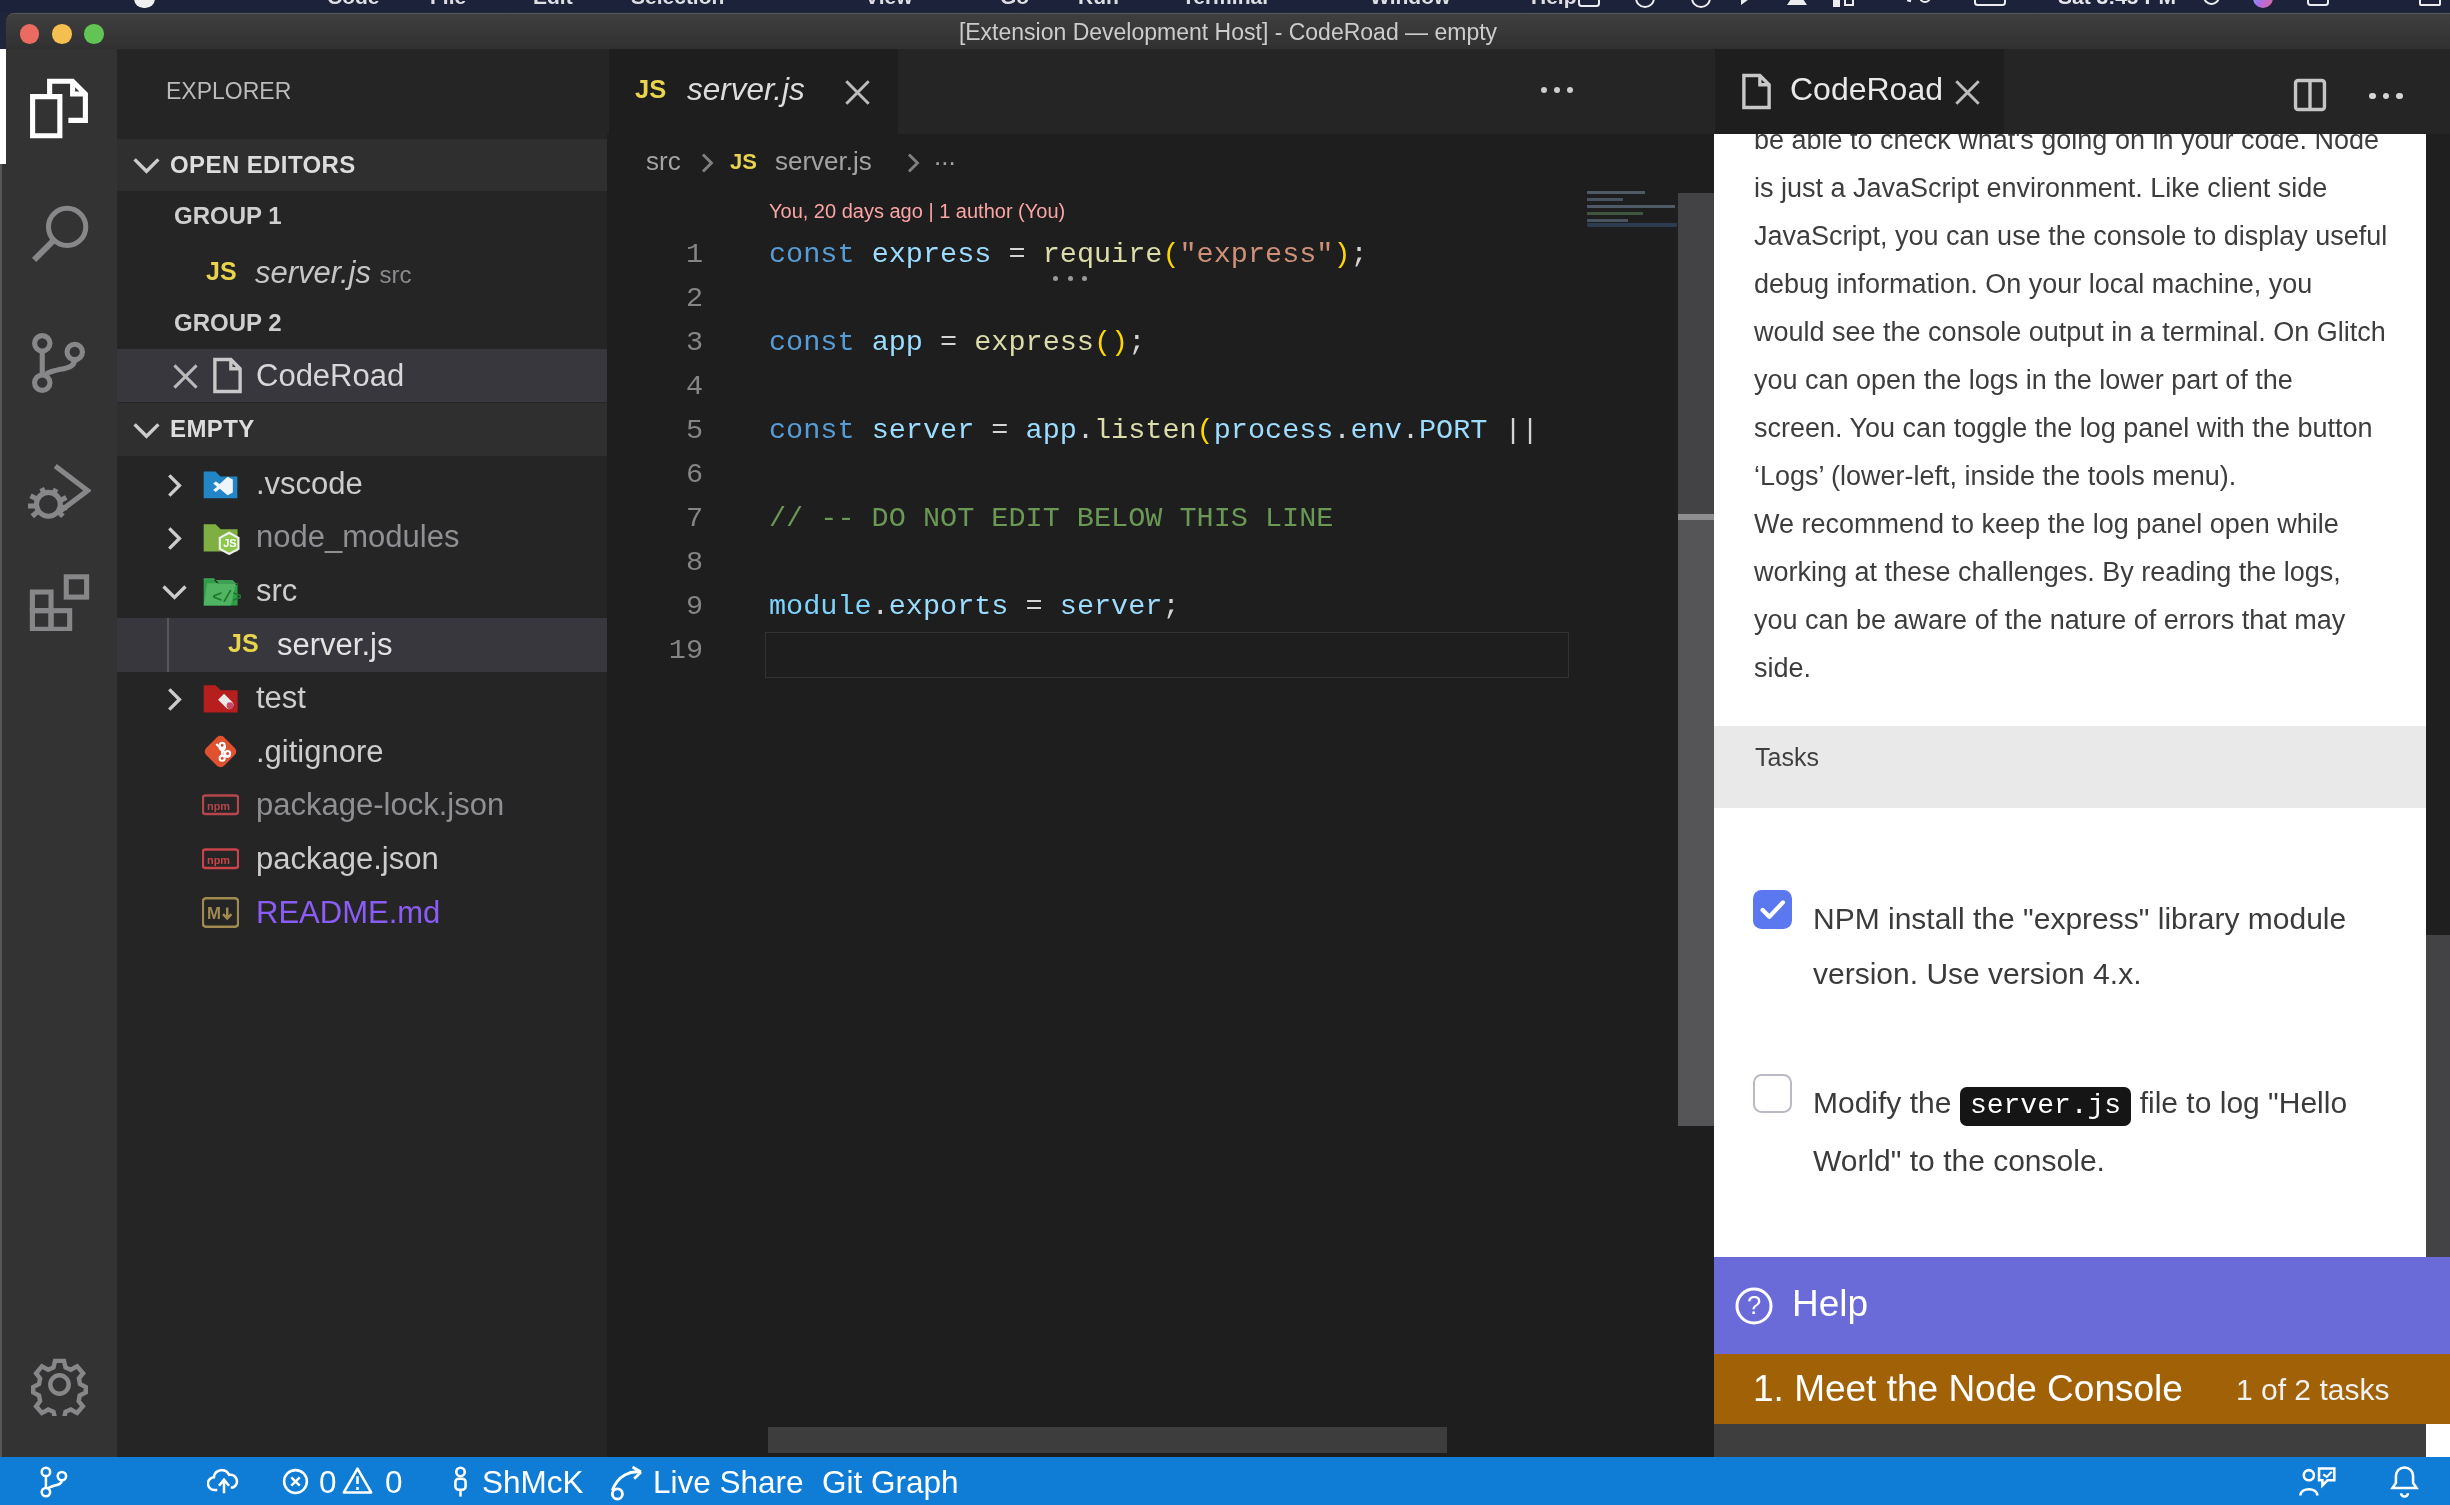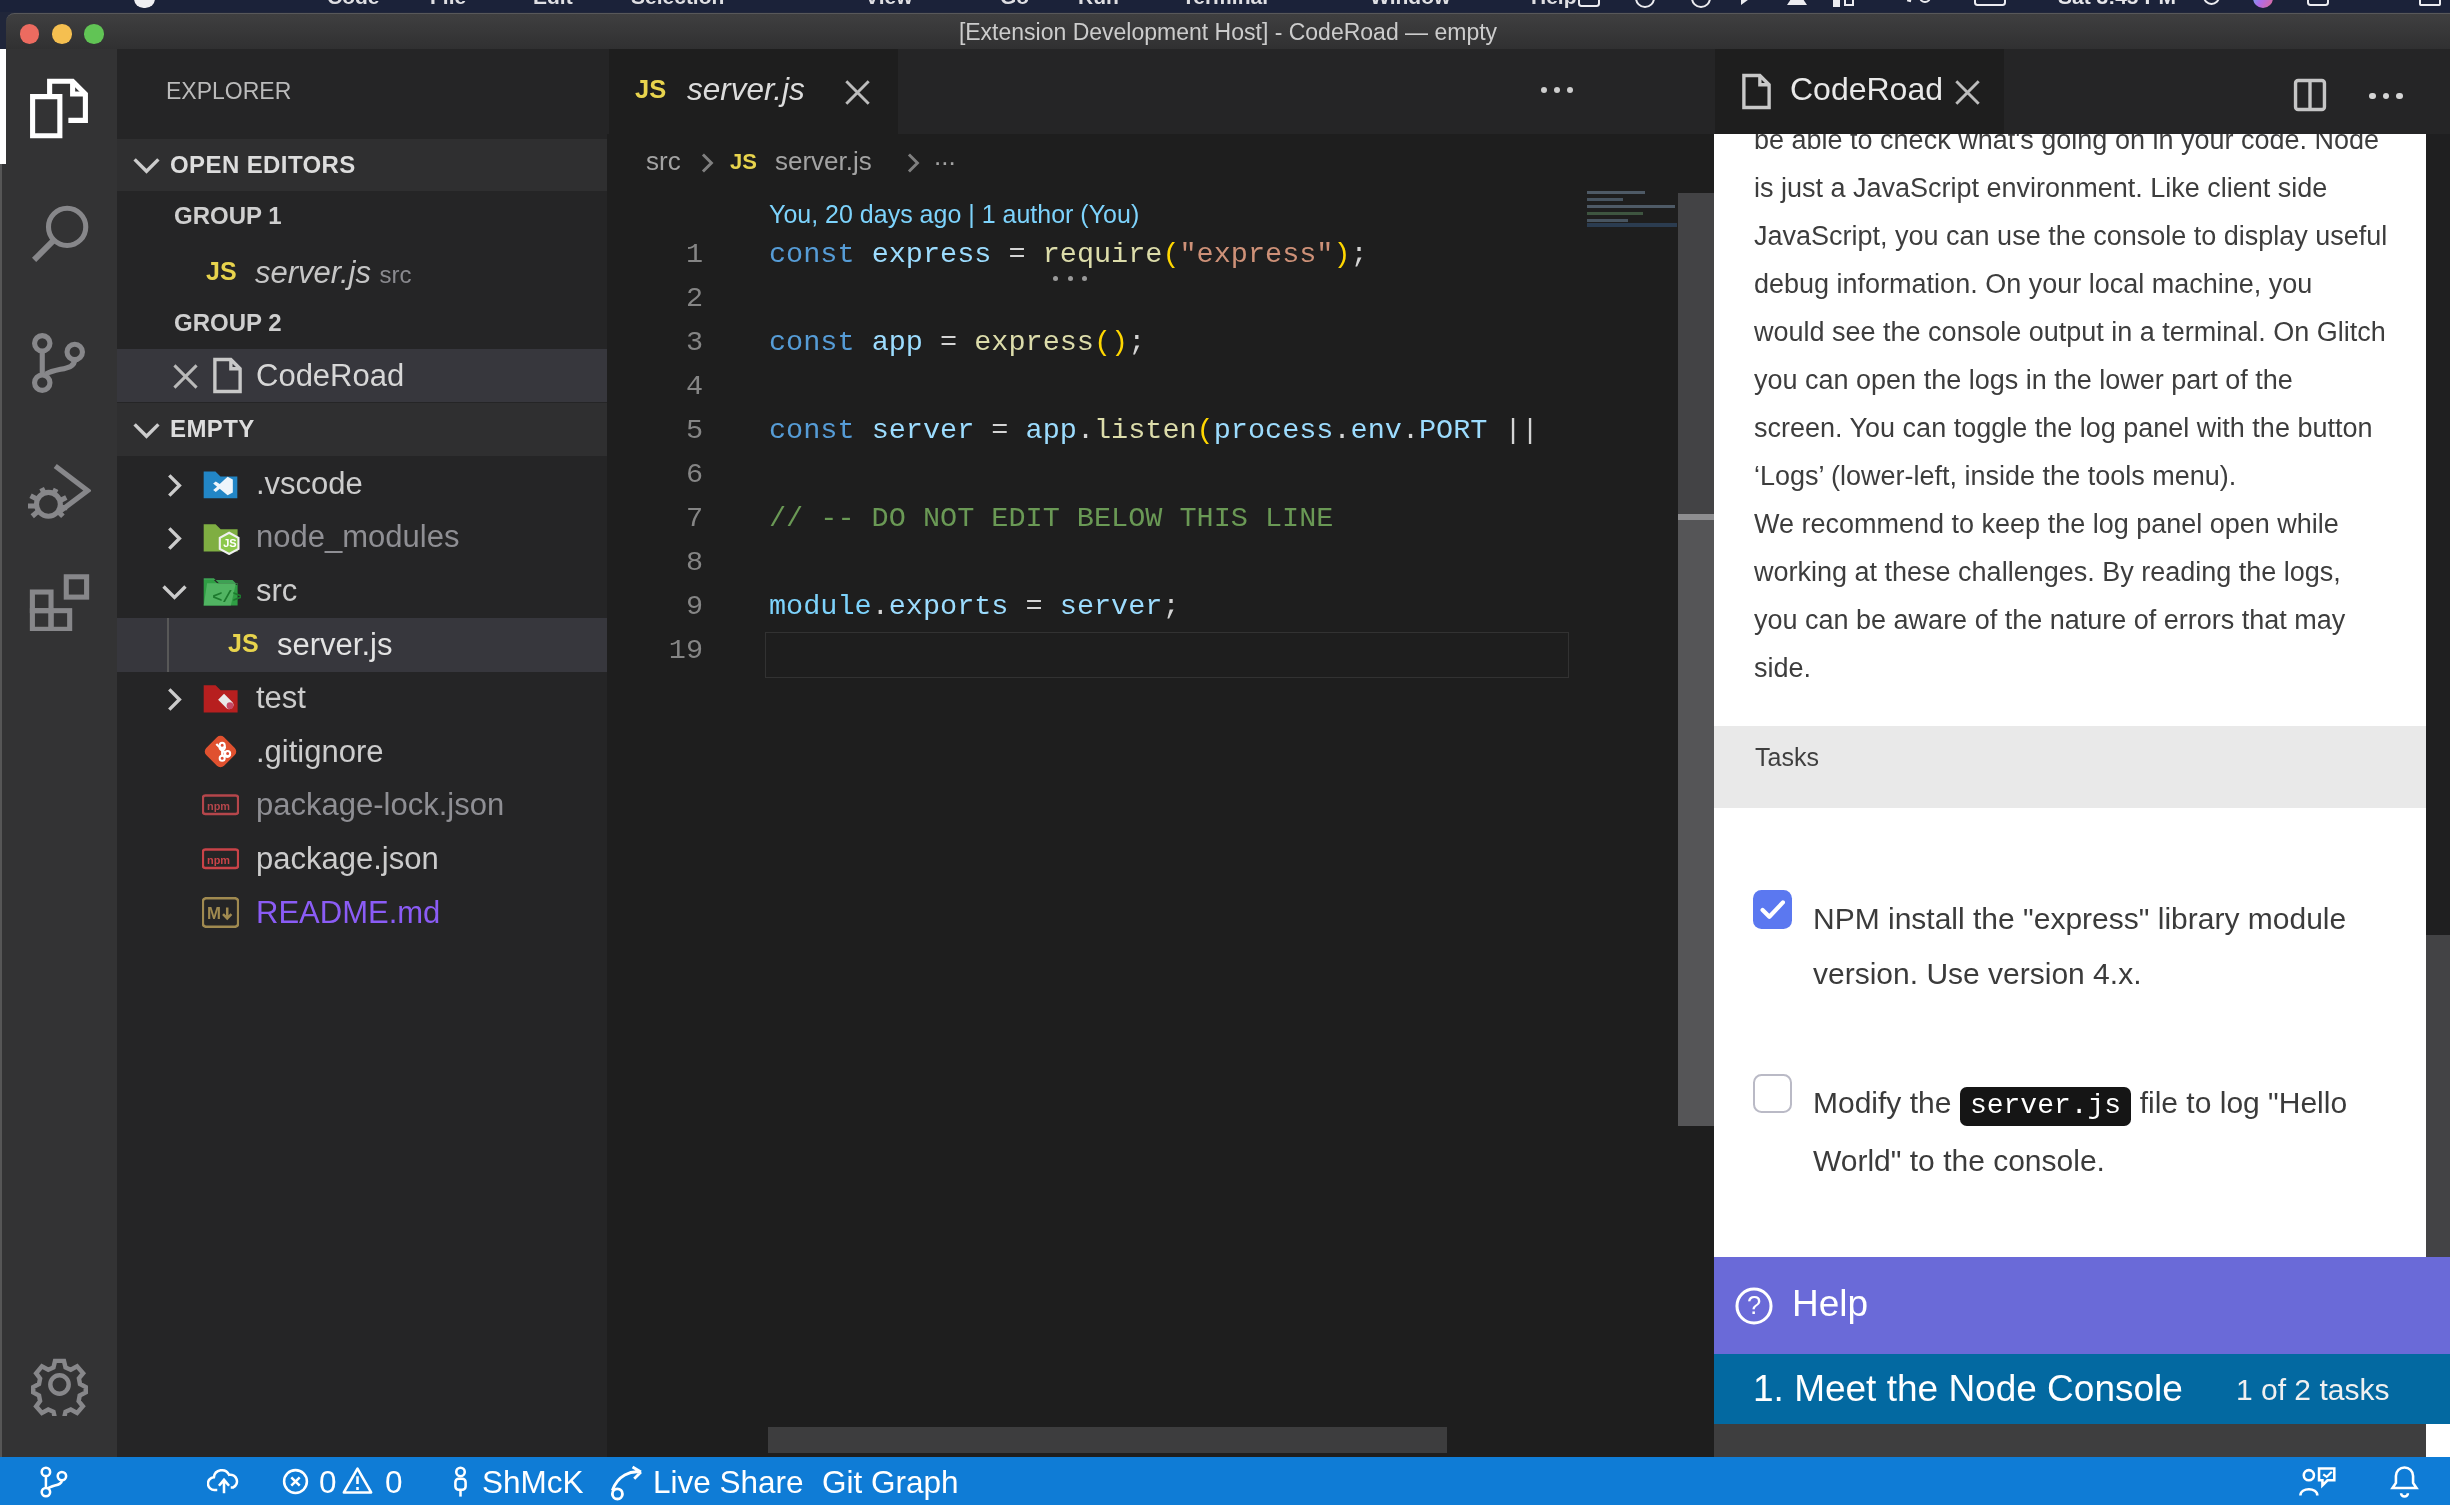--- a/index.html
+++ b/index.html
@@ -247,21 +247,21 @@
     <div class="abs" style="left:123px;top:15.3px;font-size:22px;font-weight:700;color:#e8d44d;">JS</div>
     <div class="abs" style="left:168px;top:12px;font-size:26px;color:#a3a3a3;">server.js</div>
     <svg class="abs" style="left:296px;top:17px;" width="20.4" height="24" viewBox="0 0 24 28">
         <path d="M7 4 L17 14 L7 24" fill="none" stroke="#808080" stroke-width="3.4"></path>
       </svg>
     <div class="abs" style="left:327px;top:6.8px;font-size:26px;color:#a3a3a3;">...</div>
   </div>
 
   <div class="abs" style="left:607px;top:186px;width:1070px;height:1271px;background:#1e1e1e;overflow:hidden;">
 
-    <div class="abs" style="left:162px;top:13.6px;font-size:25px;color:#7dd3fc;">You, 20 days ago | 1 author (You)</div>
+    <div class="abs" style="left:162px;top:13.6px;font-size:20px;color:#fca5a5;">You, 20 days ago | 1 author (You)</div>
 
     <div class="abs" style="left:158px;top:446px;width:804px;height:46px;border:1.7px solid #323232;"></div>
 
     <div class="mono abs" style="left:0;top:0;width:96px;font-size:28.5px;color:#858585;text-align:right;">
       <div class="abs" style="top:52px;right:0;">1</div>
       <div class="abs" style="top:96px;right:0;">2</div>
       <div class="abs" style="top:140px;right:0;">3</div>
       <div class="abs" style="top:184px;right:0;">4</div>
       <div class="abs" style="top:228px;right:0;">5</div>
       <div class="abs" style="top:272px;right:0;">6</div>
@@ -355,21 +355,21 @@
   </div>
 
   <div class="abs" style="left:1714px;top:1257px;width:736px;height:97px;background:#6a6ad8;">
     <svg class="abs" style="left:19.6px;top:29px;" width="40" height="40" viewBox="0 0 47 47">
       <circle cx="23.5" cy="23.5" r="20" fill="none" stroke="#ffffff" stroke-width="3.6"></circle>
       <text x="23.5" y="33" font-size="30" fill="#ffffff" font-family="Liberation Sans" text-anchor="middle">?</text>
     </svg>
     <div class="abs" style="left:78px;top:25.5px;font-size:37px;color:#ffffff;">Help</div>
   </div>
 
-  <div class="abs" style="left:1714px;top:1354px;width:736px;height:70px;background:#0369a1;padding-left:45px;">
+  <div class="abs" style="left:1714px;top:1354px;width:736px;height:70px;background:#a16207;padding-left:45px;">
     <div class="abs" style="left:39px;top:13.6px;font-size:37px;color:#ffffff;">1. Meet the Node Console</div>
     <div class="abs" style="left:522px;top:18.7px;font-size:30px;color:#f0f0f0;">1 of 2 tasks</div>
   </div>
 
   <div class="abs" style="left:1714px;top:1424px;width:712px;height:33px;background:#3e3e3f;"></div>
   <div class="abs" style="left:2426px;top:1424px;width:24px;height:33px;background:#ffffff;"></div>
 
   <div class="abs" style="left:2426px;top:134px;width:24px;height:1123px;background:#434345;">
     <div class="abs" style="left:0;top:0;width:24px;height:801px;background:#1f1f20;"></div>
   </div>

